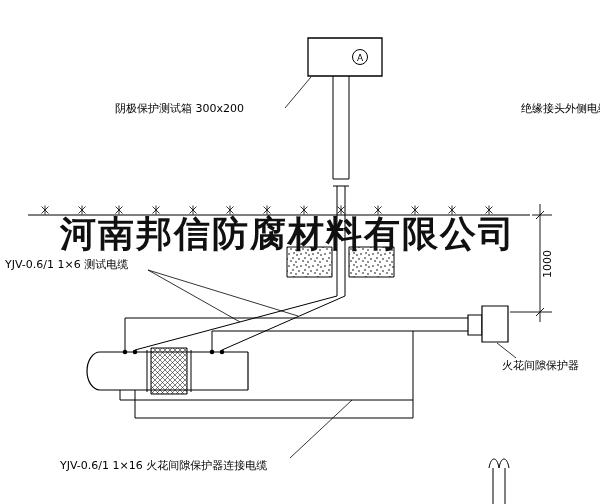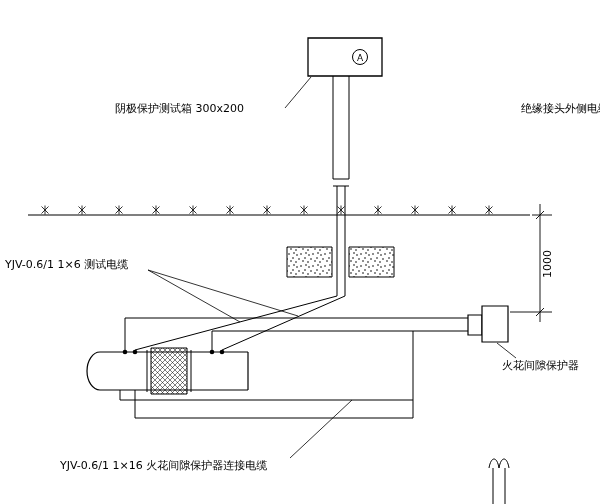--- a/index.html
+++ b/index.html
@@ -146,13 +146,14 @@
     <text class="lbl" x="502" y="369">火花间隙保护器</text>
     <text class="lbl" x="60" y="469">YJV-0.6/1  1×16  火花间隙保护器连接电缆</text>
 
     <g stroke="#000" stroke-width="1" fill="none">
       <path d="M489,468 C491,456 497,456 499,468 M499,468 C501,456 507,456 509,468"></path>
       <line x1="493" y1="468" x2="493" y2="504"></line>
       <line x1="505" y1="468" x2="505" y2="504"></line>
     </g>
   </svg>
 
+  <div id="watermark">河南邦信防腐材料有限公司</div>
 </div>
 
 </body></html>

